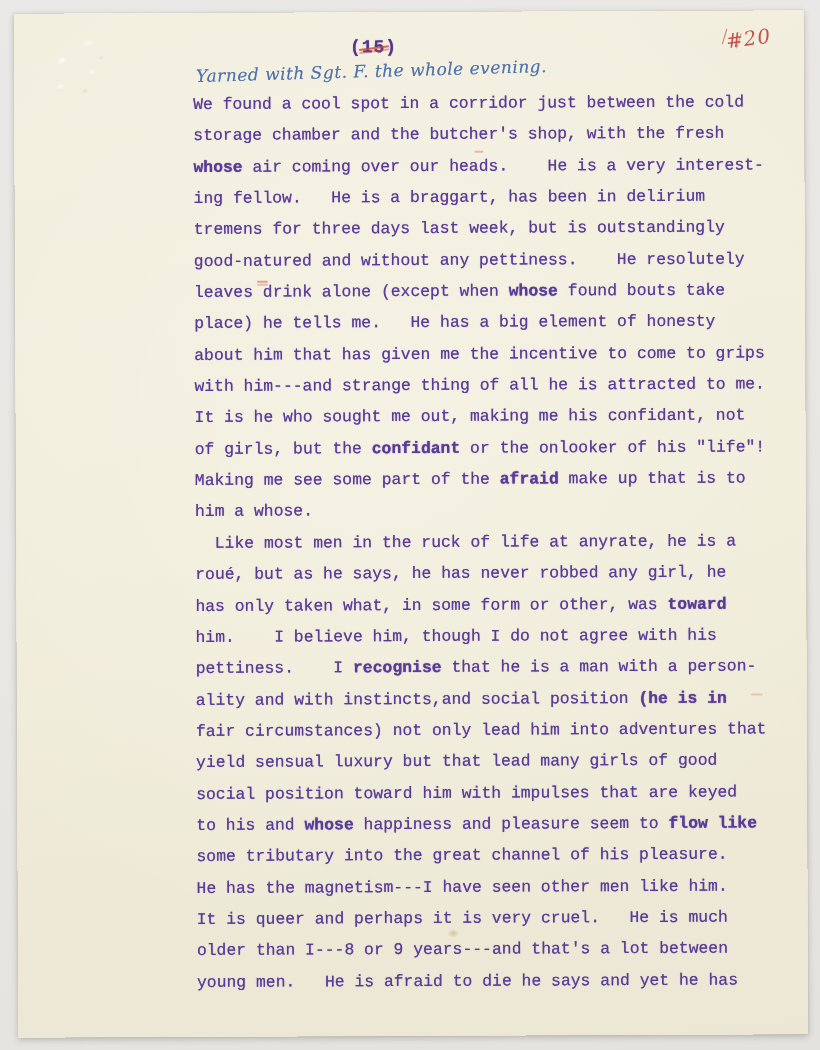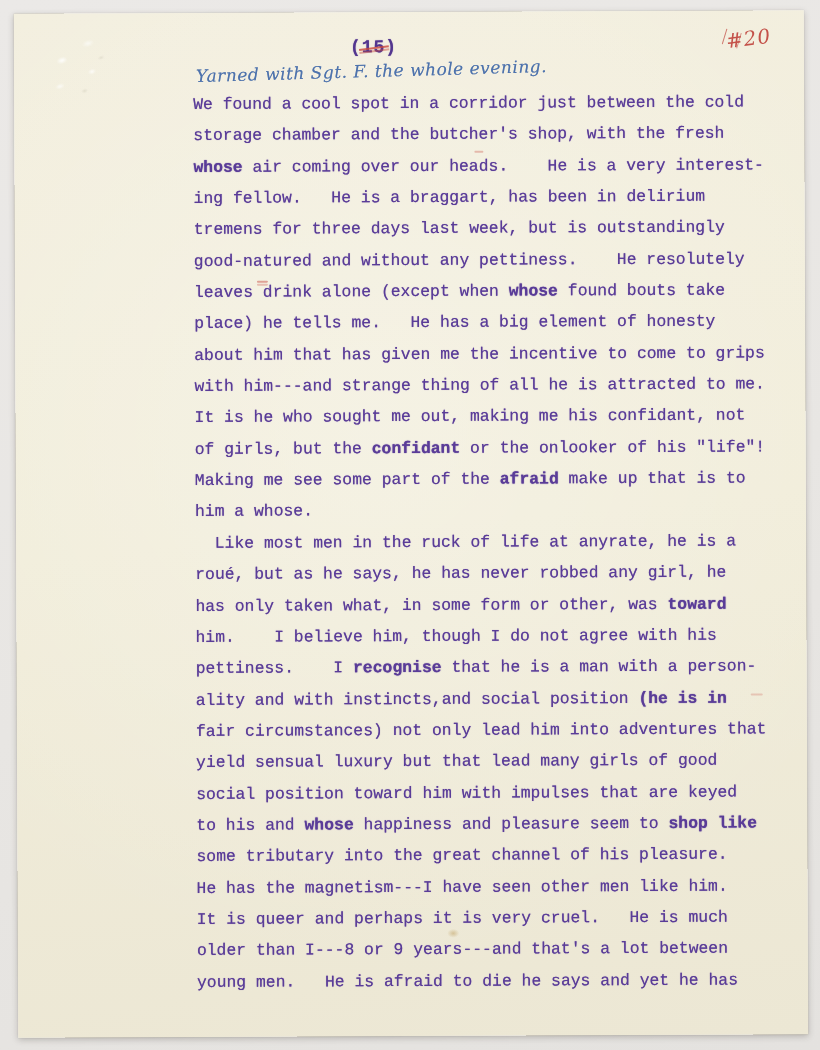--- a/index.html
+++ b/index.html
@@ -108,21 +108,21 @@
       <div class="tline"><span>him a whose.</span></div>
       <div class="tline"><span>  Like most men in the ruck of life at anyrate, he is a</span></div>
       <div class="tline"><span>roué, but as he says, he has never robbed any girl, he</span></div>
       <div class="tline"><span>has only taken what, in some form or other, was </span><span class="b">toward</span></div>
       <div class="tline"><span>him.    I believe him, though I do not agree with his</span></div>
       <div class="tline"><span>pettiness.    I </span><span class="b">recognise</span><span> that he is a man with a person-</span></div>
       <div class="tline"><span>ality and with instincts,and social position </span><span class="b">(he is in</span></div>
       <div class="tline"><span>fair circumstances) not only lead him into adventures that</span></div>
       <div class="tline"><span>yield sensual luxury but that lead many girls of good</span></div>
       <div class="tline"><span>social position toward him with impulses that are keyed</span></div>
-      <div class="tline"><span>to his and </span><span class="b">whose</span><span> happiness and pleasure seem to </span><span class="b">shop like</span></div>
+      <div class="tline"><span>to his and </span><span class="b">whose</span><span> happiness and pleasure seem to </span><span class="b">flow like</span></div>
       <div class="tline"><span>some tributary into the great channel of his pleasure.</span></div>
       <div class="tline"><span>He has the magnetism---I have seen other men like him.</span></div>
       <div class="tline"><span>It is queer and perhaps it is very cruel.   He is much</span></div>
       <div class="tline"><span>older than I---8 or 9 years---and that's a lot between</span></div>
       <div class="tline"><span>young men.   He is afraid to die he says and yet he has</span></div>
     </div>
 
   <div class="mark-red m1"></div>
   <div class="mark-red m2"></div>
   <div class="mark-red m3"></div>

